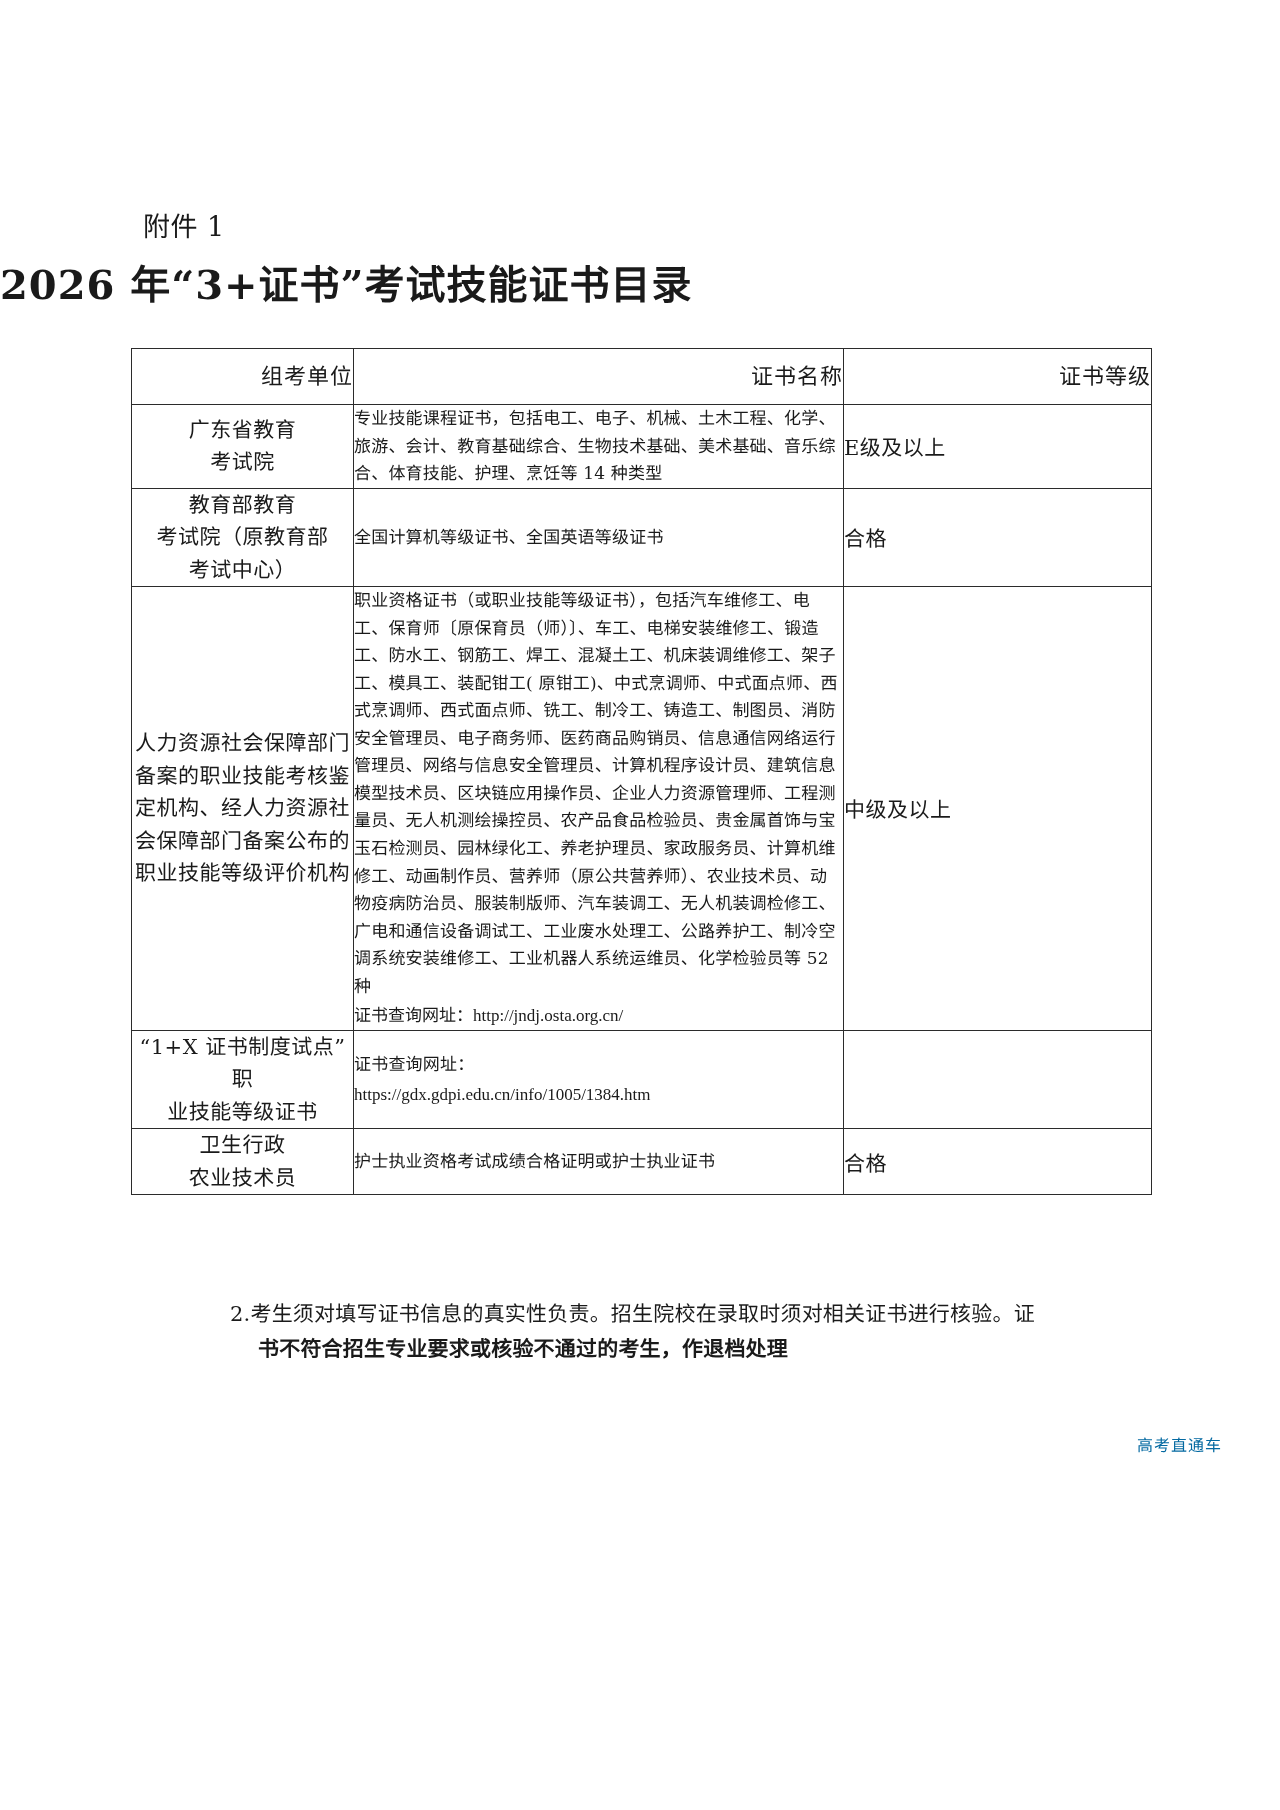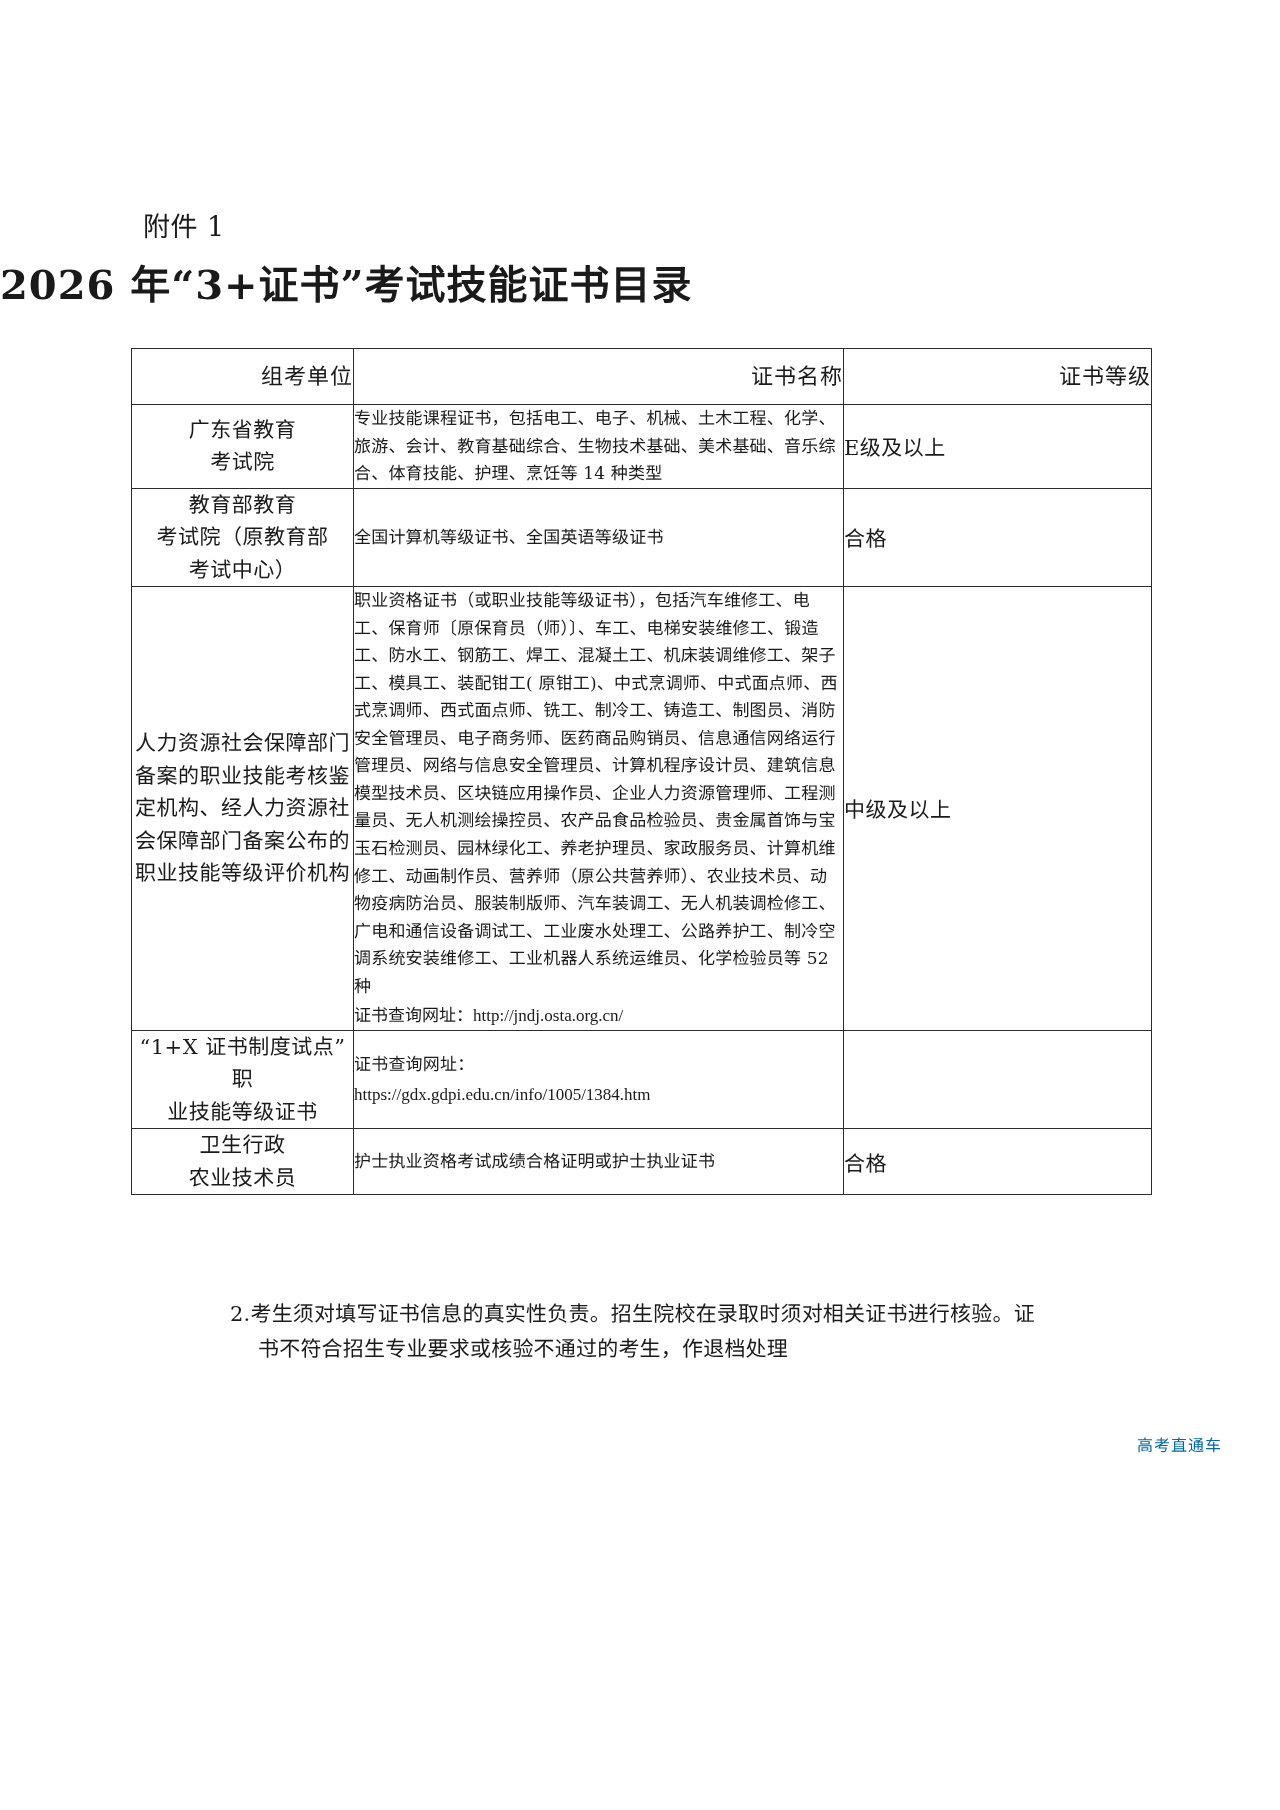--- a/index.html
+++ b/index.html
@@ -115,20 +115,21 @@
     display: inline-block;
   }
   .footnotes .fn-row {
     white-space: nowrap;
   }
   .footnotes .fn-indent {
     padding-left: 68px;
   }
   .footnotes .fn-indent2 {
     padding-left: 96px;
+    font-weight: bold;
   }
 
   .watermark {
     position: absolute;
     right: 58px;
     bottom: 52px;
     font-size: 16px;
     color: #0369a1;
     letter-spacing: 1px;
     font-family: "DejaVu Sans", "Liberation Sans", sans-serif;

